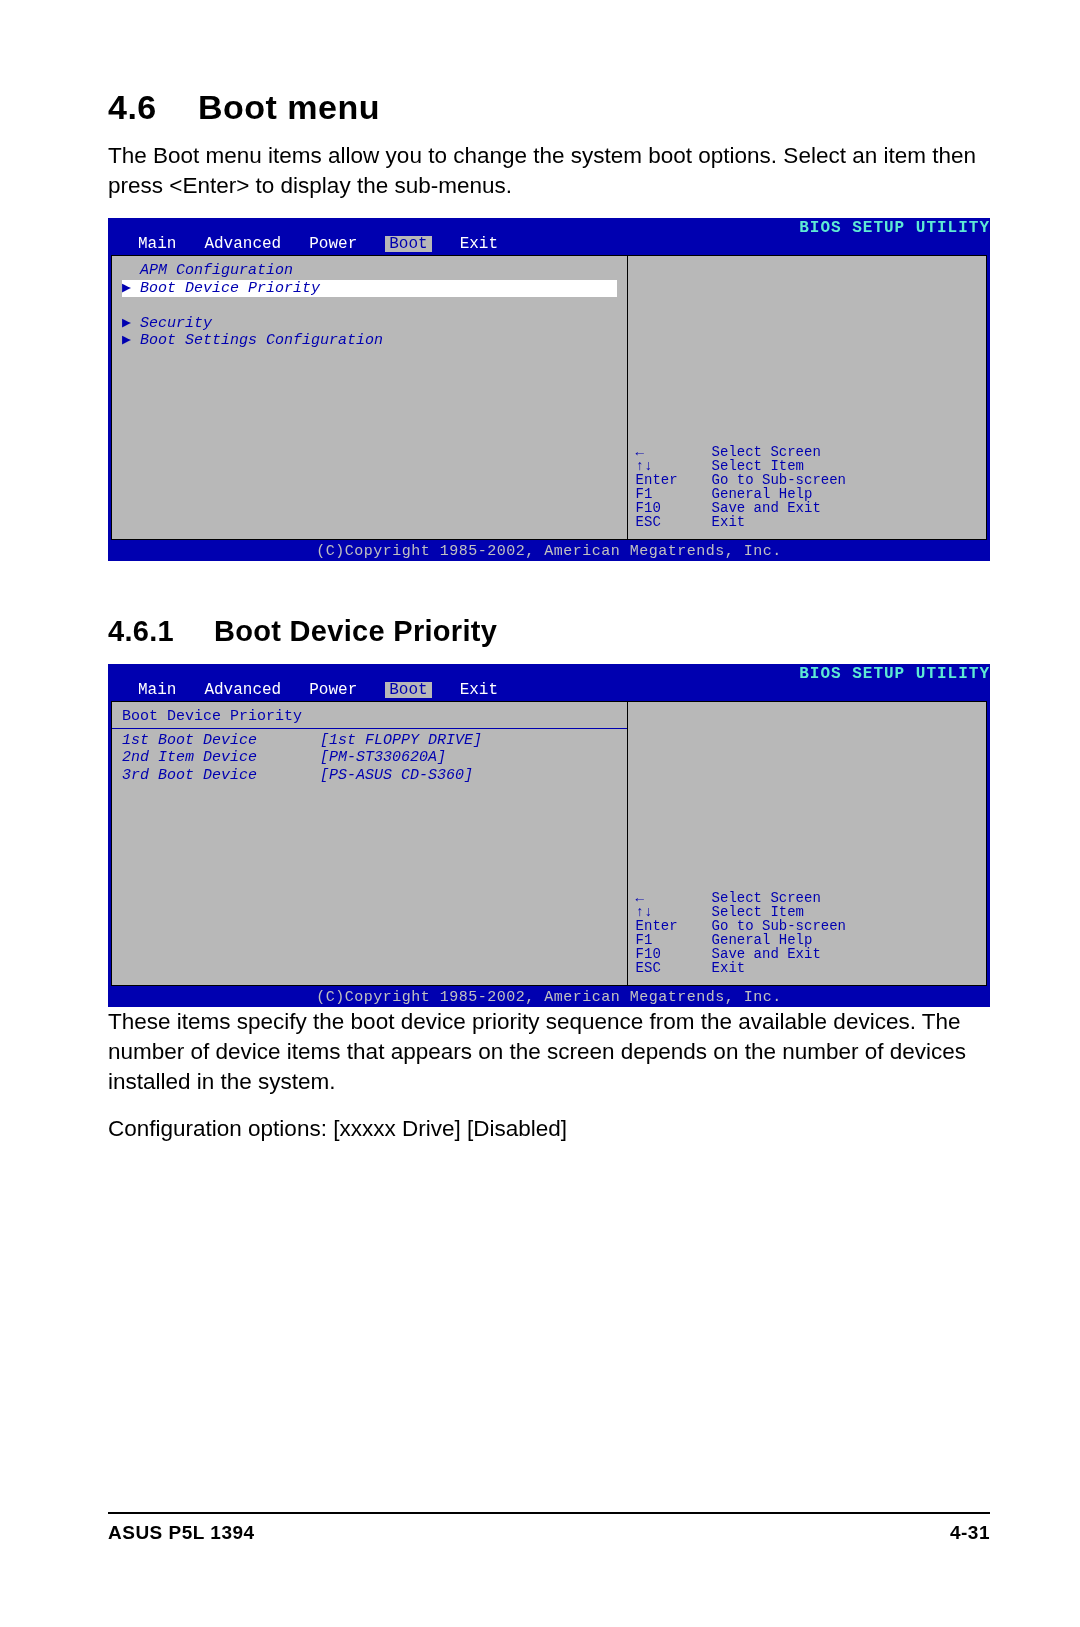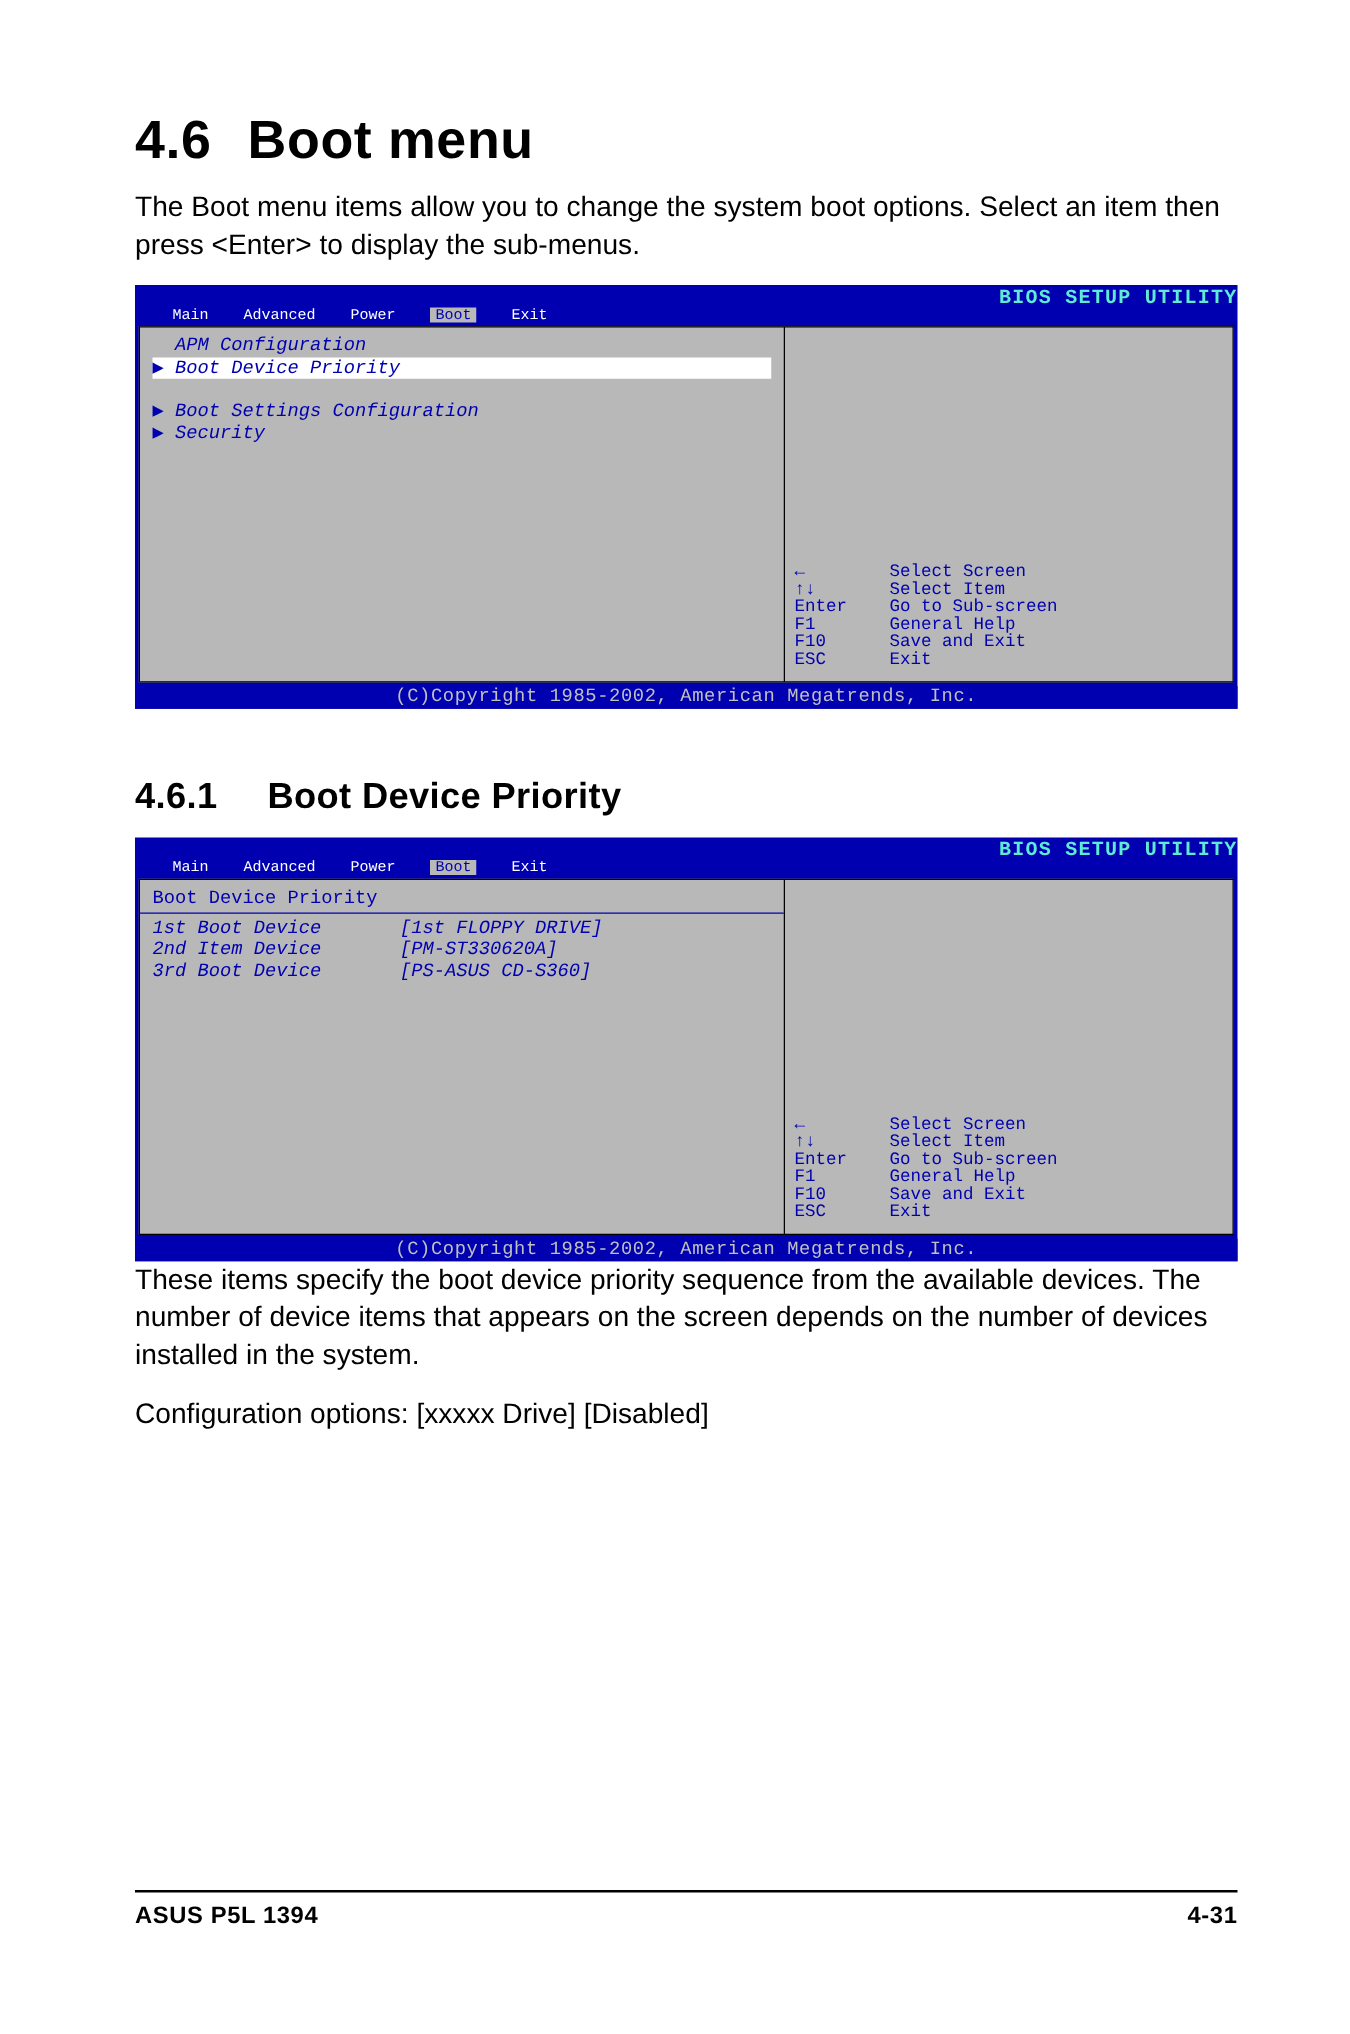--- a/index.html
+++ b/index.html
@@ -1,28 +1,28 @@
 <!DOCTYPE html>
 <html><head>
 <meta charset="utf-8">
 <style>
   * { margin: 0; padding: 0; box-sizing: border-box; }
   html, body { width: 1080px; height: 1627px; background: #fff; font-family: Arial, Helvetica, sans-serif; }
   .page { padding: 88px 90px 40px 108px; }
-  h1 { font-size: 43px; font-weight: bold; letter-spacing: 0.5px; margin-bottom: 14px; }
+  h1 { font-size: 34px; font-weight: bold; letter-spacing: 0.5px; margin-bottom: 14px; }
   h1 .num { display:inline-block; width:90px; }
   .para { font-size: 22.5px; line-height: 1.32; margin-bottom: 18px; }
   h2 { font-size: 29px; font-weight: bold; margin-top: 54px; margin-bottom: 16px; letter-spacing:0.3px; }
   h2 .num { display:inline-block; width:106px; }
   h3 { font-size: 25px; font-weight: bold; margin-top: 14px; margin-bottom: 10px; letter-spacing:0.3px; }
 
   
   .bios { width: 100%; background: #0000b0; color: #fff; font-family: "Courier New", monospace; font-size: 15px; line-height: 1.0; }
   .bios-title { text-align:right; padding: 2px 0 0 0; font-weight:bold; letter-spacing:1px; color: #5eead4; font-size:16px; }
-  .bios-tabs { display:flex; padding: 0 0 3px 30px; gap: 28px; color:#fff; font-size:12px; }
+  .bios-tabs { display:flex; padding: 0 0 3px 30px; gap: 28px; color:#fff; font-size:16px; }
   .bios-tabs span { }
   .bios-tabs .active { background:#b8b8b8; color:#0000b0; padding: 0 4px; }
   .bios-body { display:flex; padding: 0 3px 3px 3px; height: 288px; }
   .bios-left { flex: 1.38; background:#b8b8b8; color:#0000b0; border:1px solid #000; padding:6px 10px; }
   .bios-right { flex: 1; background:#b8b8b8; color:#0000b0; border:1px solid #000; border-left:none; position:relative; }
   .bios-row { white-space:pre; font-size:15px; line-height:1.16;font-style:italic; }
   .bios-sel { background:#fff; color:#0000b0; }
   .bios-help { position:absolute; bottom:10px; left:8px; right:4px; font-size:14px; }
   .bios-help-row { display:flex; }
   .bios-help-row .k { width:76px; }
@@ -53,22 +53,22 @@
       <span>Advanced</span>
       <span>Power</span>
       <span class="active">Boot</span>
       <span>Exit</span>
     </div>
     <div class="bios-body">
       <div class="bios-left" id="bios1-left">
           <div class="bios-row">  APM Configuration</div>
           <div class="bios-row bios-sel">▶ Boot Device Priority</div>
           <div class="bios-row">  </div>
+          <div class="bios-row">▶ Security</div>
           <div class="bios-row">▶ Boot Settings Configuration</div>
-          <div class="bios-row">▶ Security</div>
         </div>
       <div class="bios-right">
         <div class="bios-help" id="bios1-help">
             <div class="bios-help-row">
               <span class="k arrow-left"></span>
               <span>Select Screen</span>
             </div>
             <div class="bios-help-row">
               <span class="k arrow-ud"></span>
               <span>Select Item</span>

